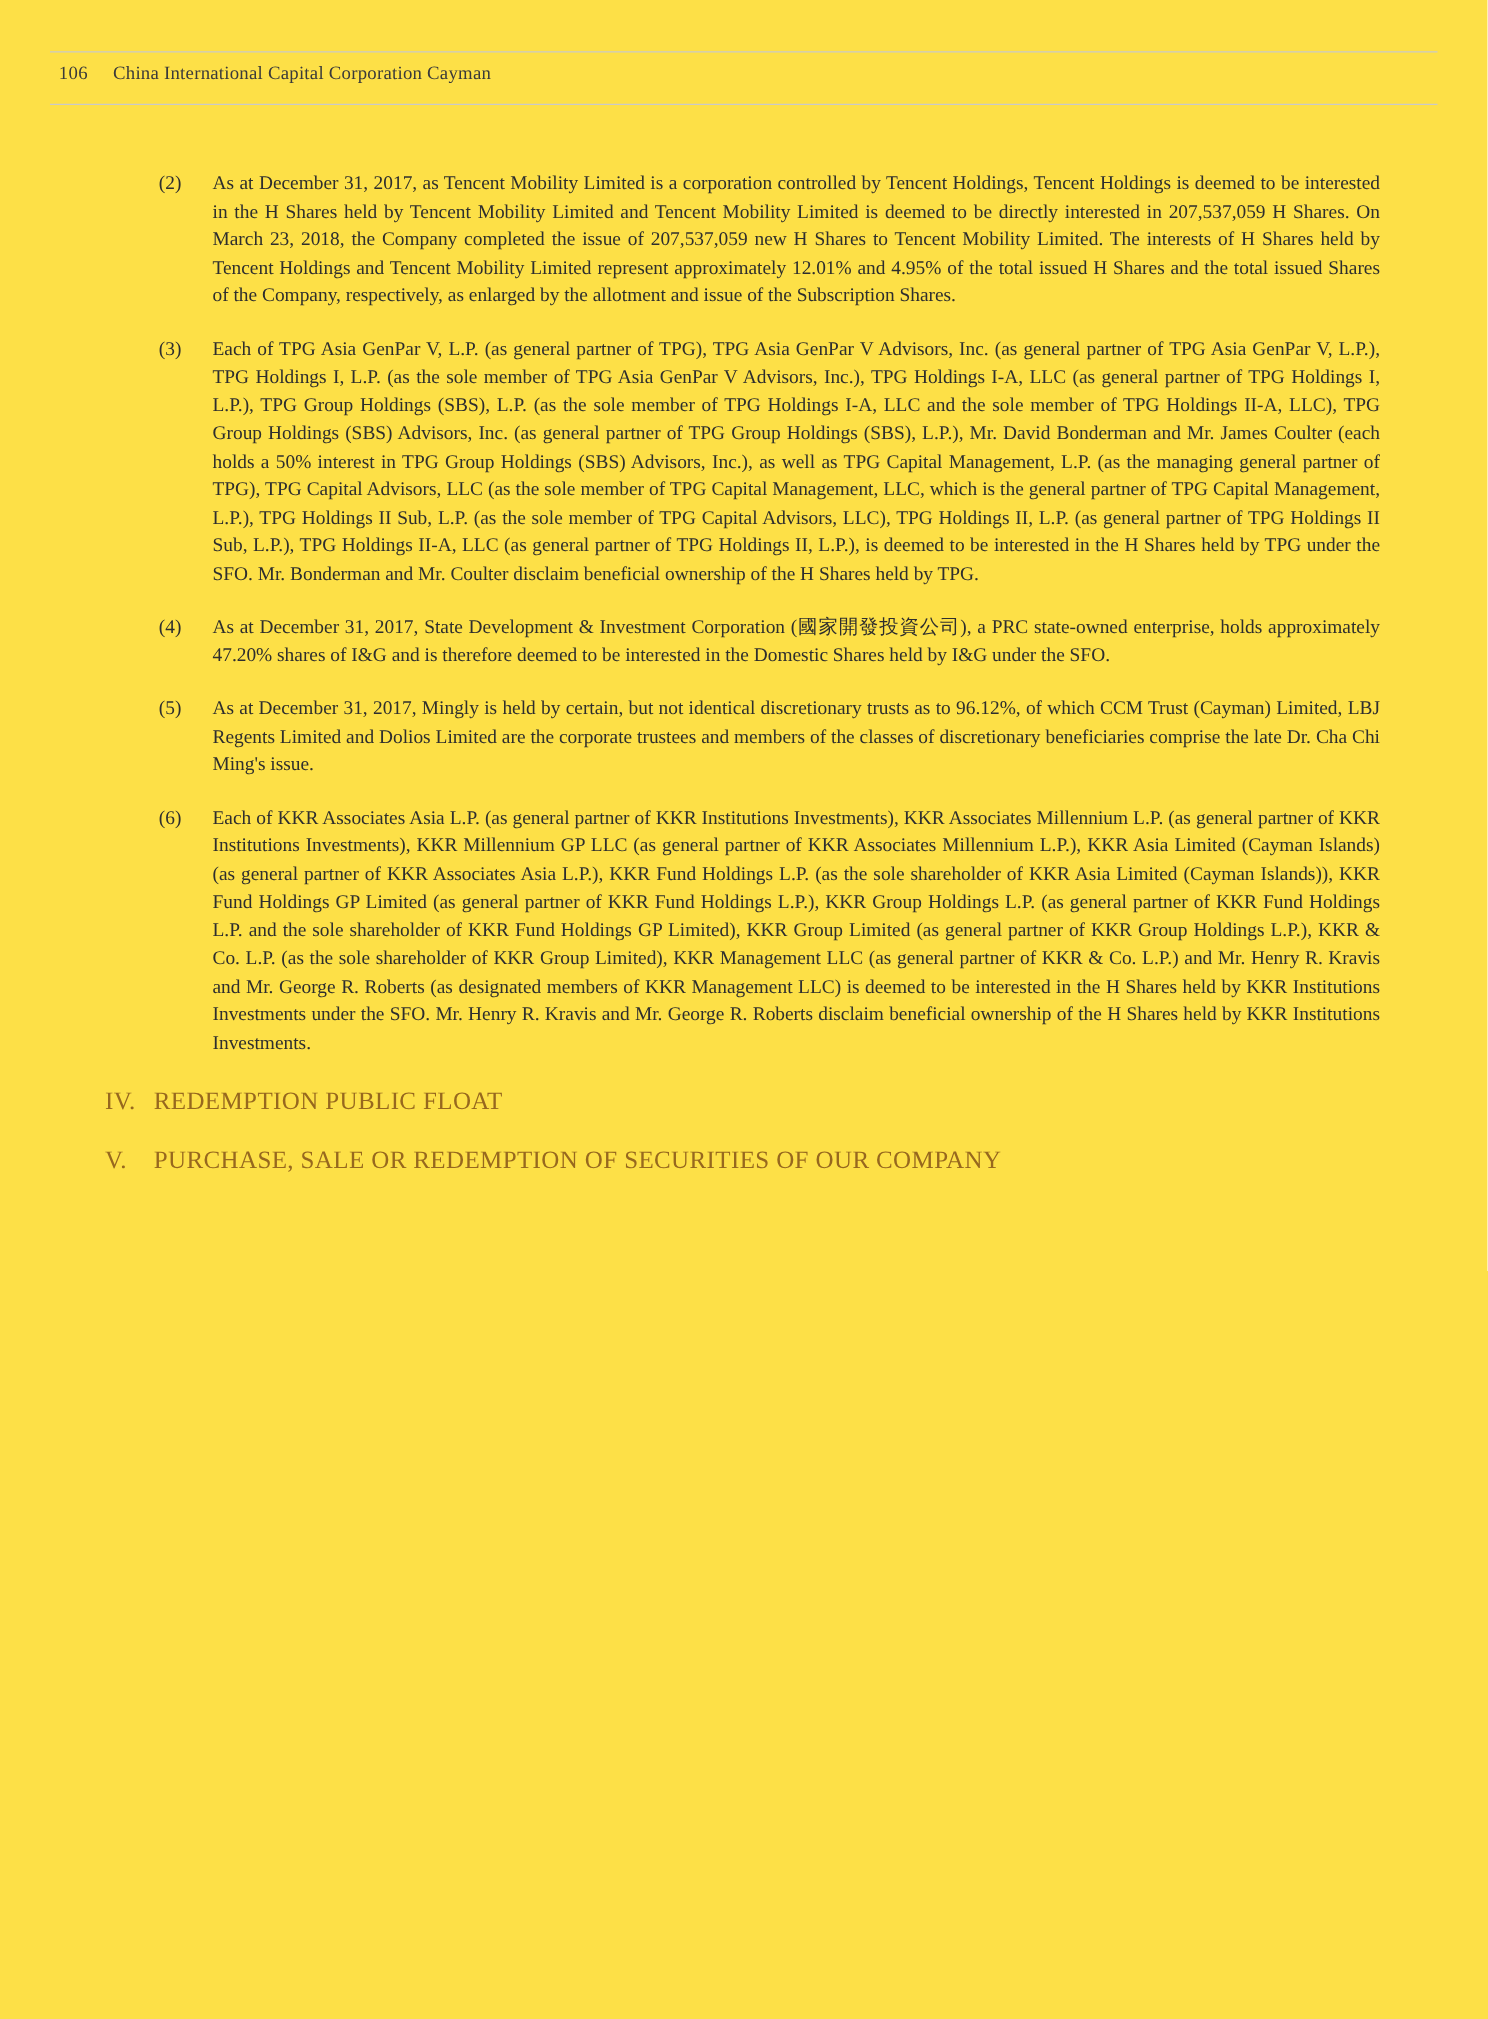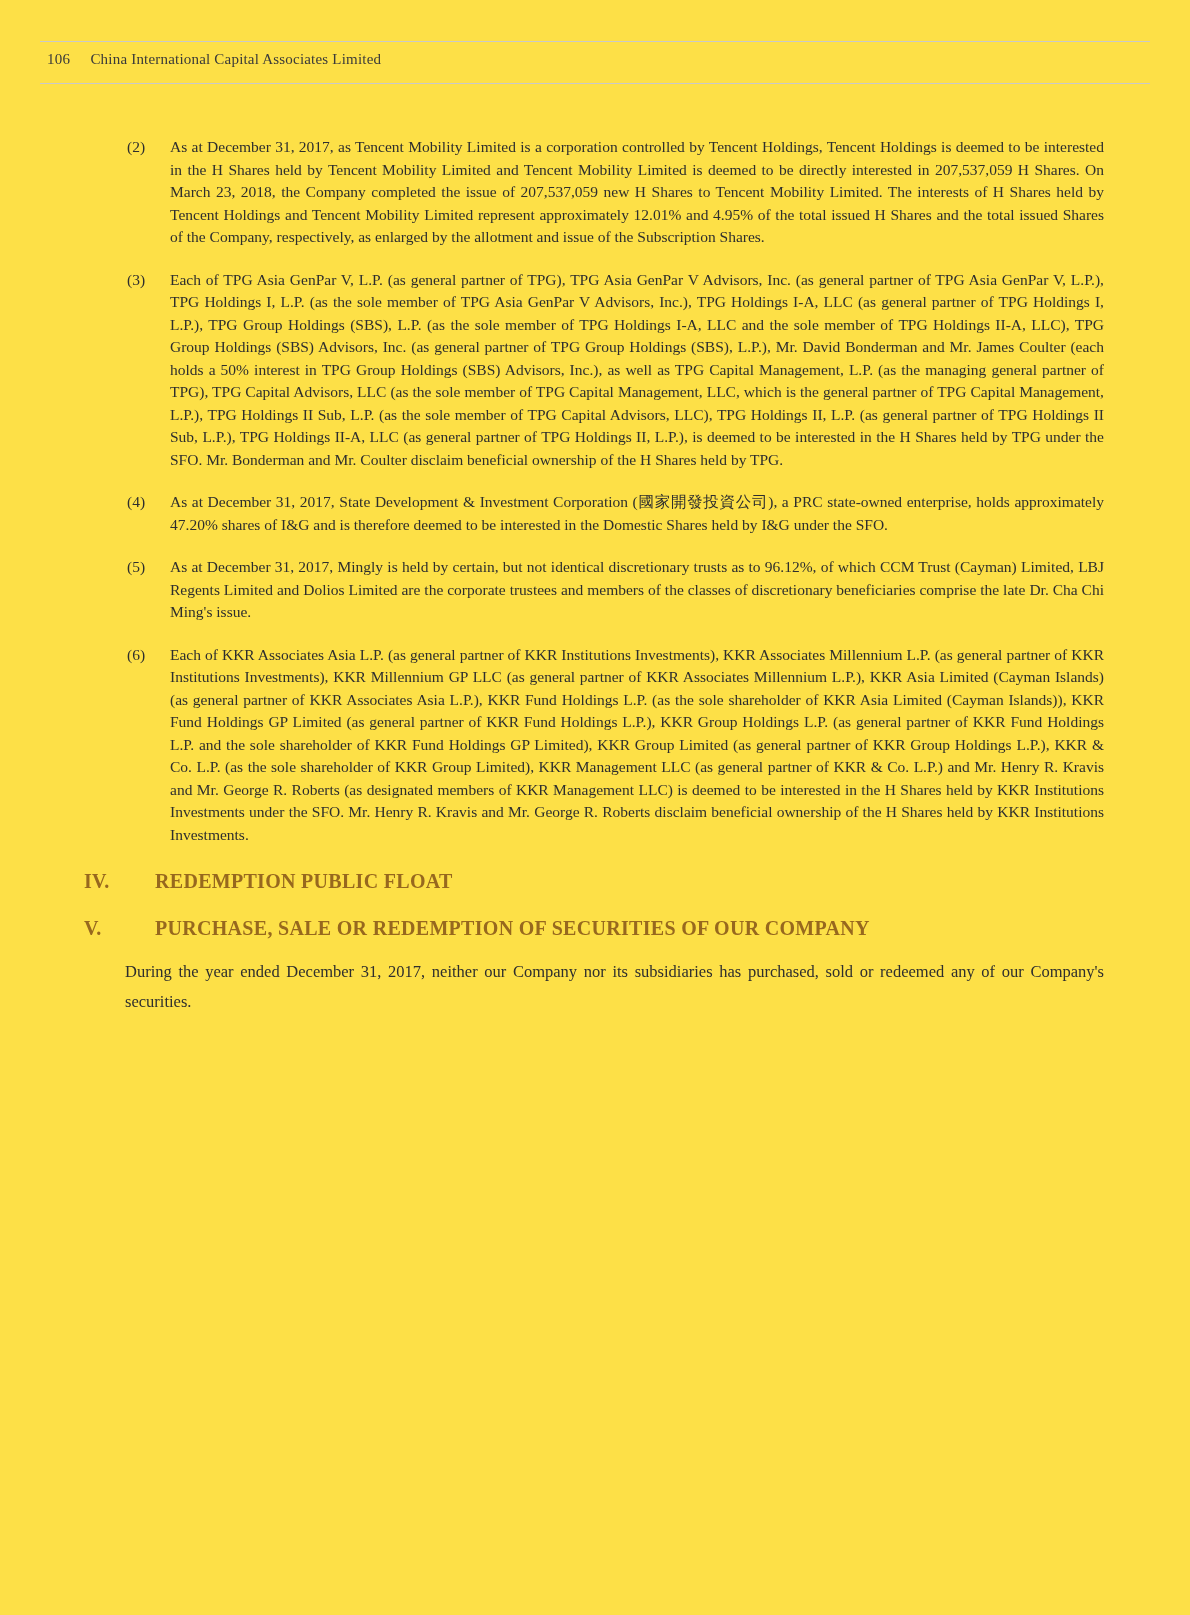--- a/index.html
+++ b/index.html
@@ -56,23 +56,22 @@
     text-align: justify;
     text-justify: inter-word;
   }
   .section { margin: 0 86px 0 84px; }
   .section-head {
     display: flex;
     align-items: flex-start;
     margin-top: 24px;
     color: #97681e;
     font-size: 20px;
-    font-weight: bold;
+    font-weight: normal;
     letter-spacing: 0.3px;
-    gap: 32px;
   }
   .section-num { flex: 0 0 39px; }
   .section-title { flex: 1; }
   .section-body {
     margin: 17px 0 26px 41px;
     font-size: 16.5px;
     line-height: 30px;
     text-align: justify;
     text-justify: inter-word;
     color: #2e2e2e;
@@ -80,21 +79,21 @@
 </style>
 </head>
 <body>
 
 <div class="page">
 
   <div class="rule top-rule"></div>
 
   <div class="header-row">
     <span class="page-number">106</span>
-    <span class="company-name">China International Capital Associates Limited</span>
+    <span class="company-name">China International Capital Corporation Cayman</span>
   </div>
 
 
   <div class="rule title-rule"></div>
 
   <div class="notes">
 
     <div class="note">
       <span class="note-num">(2)</span>
       <span class="note-text">As at December 31, 2017, as Tencent Mobility Limited is a corporation controlled by Tencent Holdings, Tencent Holdings is deemed to be interested in the H Shares held by Tencent Mobility Limited and Tencent Mobility Limited is deemed to be directly interested in 207,537,059 H Shares. On March 23, 2018, the Company completed the issue of 207,537,059 new H Shares to Tencent Mobility Limited. The interests of H Shares held by Tencent Holdings and Tencent Mobility Limited represent approximately 12.01% and 4.95% of the total issued H Shares and the total issued Shares of the Company, respectively, as enlarged by the allotment and issue of the Subscription Shares.</span>
@@ -127,16 +126,15 @@
       <span class="section-num">IV.</span>
       <span class="section-title">REDEMPTION PUBLIC FLOAT</span>
     </div>
   </div>
 
   <div class="section">
     <div class="section-head">
       <span class="section-num">V.</span>
       <span class="section-title">PURCHASE, SALE OR REDEMPTION OF SECURITIES OF OUR COMPANY</span>
     </div>
-    <p class="section-body">During the year ended December 31, 2017, neither our Company nor its subsidiaries has purchased, sold or redeemed any of our Company's securities.</p>
   </div>
 
 </div>
 
 </body></html>

